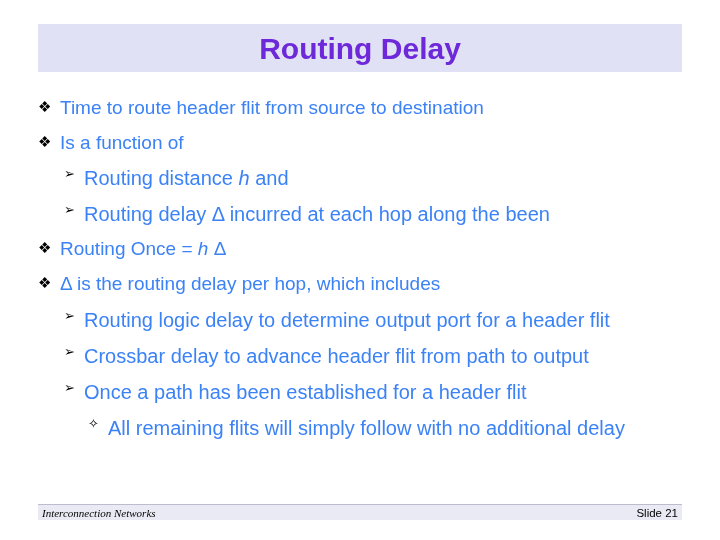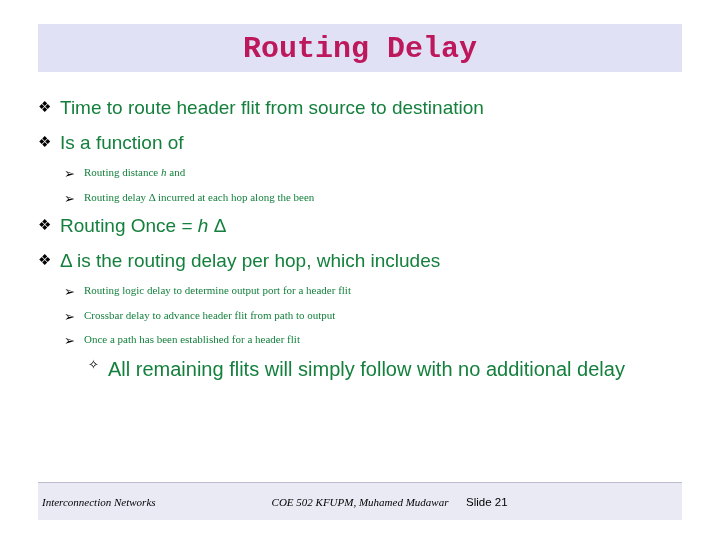--- a/index.html
+++ b/index.html
@@ -11,52 +11,51 @@
     position: relative;
     overflow: hidden;
   }
   .title-bar {
     margin: 24px 38px 0 38px;
     background: #e1e1f5;
     text-align: center;
     padding: 8px 0 6px 0;
   }
   .title-bar h1 {
-    font-family: Liberation Mono, monospace;
+    font-family: Liberation Sans, sans-serif;
     font-weight: 700;
     font-size: 30px;
-    color: #be185d;
+    color: #6d28d9;
   }
   .content {
     padding: 14px 18px 0 38px;
-    color: #15803d;
+    color: #3b82f6;
   }
   .l1 {
     font-size: 19px;
     line-height: 1.3;
     margin-top: 10px;
     padding-left: 22px;
     position: relative;
   }
   .l1::before {
     content: "❖";
     position: absolute;
     left: 0;
     top: 1px;
     font-size: 15px;
     color: #000;
   }
   .l2 {
-    font-size: 11px;
+    font-size: 20px;
     line-height: 1.3;
     margin-top: 10px;
     padding-left: 20px;
     margin-left: 26px;
     position: relative;
-    font-family: Liberation Serif, serif;
   }
   .l2::before {
     content: "➢";
     position: absolute;
     left: 0;
     top: 1px;
     font-size: 13px;
     color: #000;
   }
   .l3 {
@@ -79,32 +78,32 @@
   .footer {
     position: absolute;
     bottom: 20px;
     left: 0;
     width: 100%;
     padding: 0 38px;
   }
   .footer-bar {
     border-top: 1px solid #bcbccc;
     background: #eaeaf5;
-    height: 38px;
+    height: 16px;
     display: flex;
     justify-content: space-between;
     align-items: center;
     padding: 0 4px;
     font-size: 11px;
     font-style: italic;
     color: #000;
   }
   .footer-left  { flex: 1; text-align: left;  font-family: "Times New Roman", serif; }
   .footer-mid   { flex: 1; text-align: center;font-family: "Times New Roman", serif; }
-  .footer-right { flex: 1; text-align: left; font-family: Arial, sans-serif; font-style: normal; font-size: 11.5px; }
+  .footer-right { flex: 1; text-align: right; font-family: Arial, sans-serif; font-style: normal; font-size: 11.5px; }
 </style>
 </head>
 <body>
 
 <div class="title-bar">
   <h1>Routing Delay</h1>
 </div>
 
 <div class="content">
 
@@ -124,16 +123,15 @@
   <div class="l2">Routing logic delay to determine output port for a header flit</div>
   <div class="l2">Crossbar delay to advance header flit from path to output</div>
   <div class="l2">Once a path has been established for a header flit</div>
   <div class="l3">All remaining flits will simply follow with no additional delay</div>
 
 </div>
 
 <div class="footer">
   <div class="footer-bar">
     <div class="footer-left">Interconnection Networks</div>
-    <div class="footer-mid">COE 502 KFUPM, Muhamed Mudawar</div>
     <div class="footer-right">Slide 21</div>
   </div>
 </div>
 
 </body></html>

